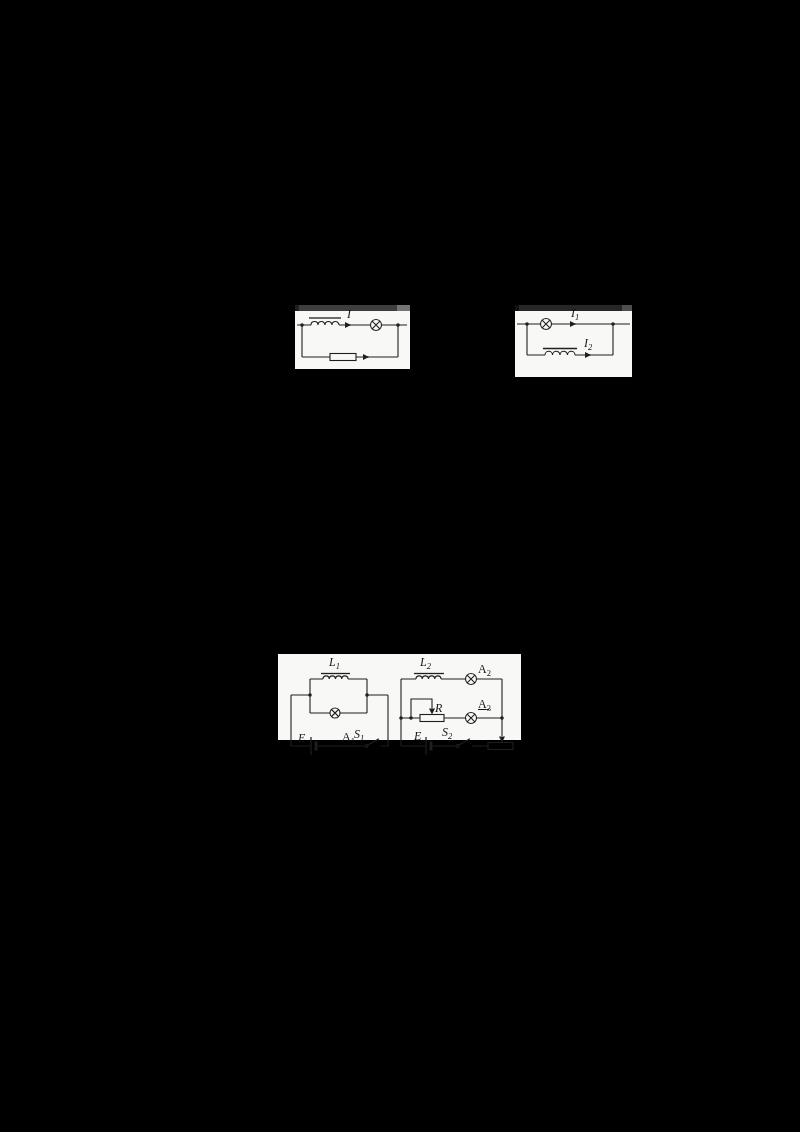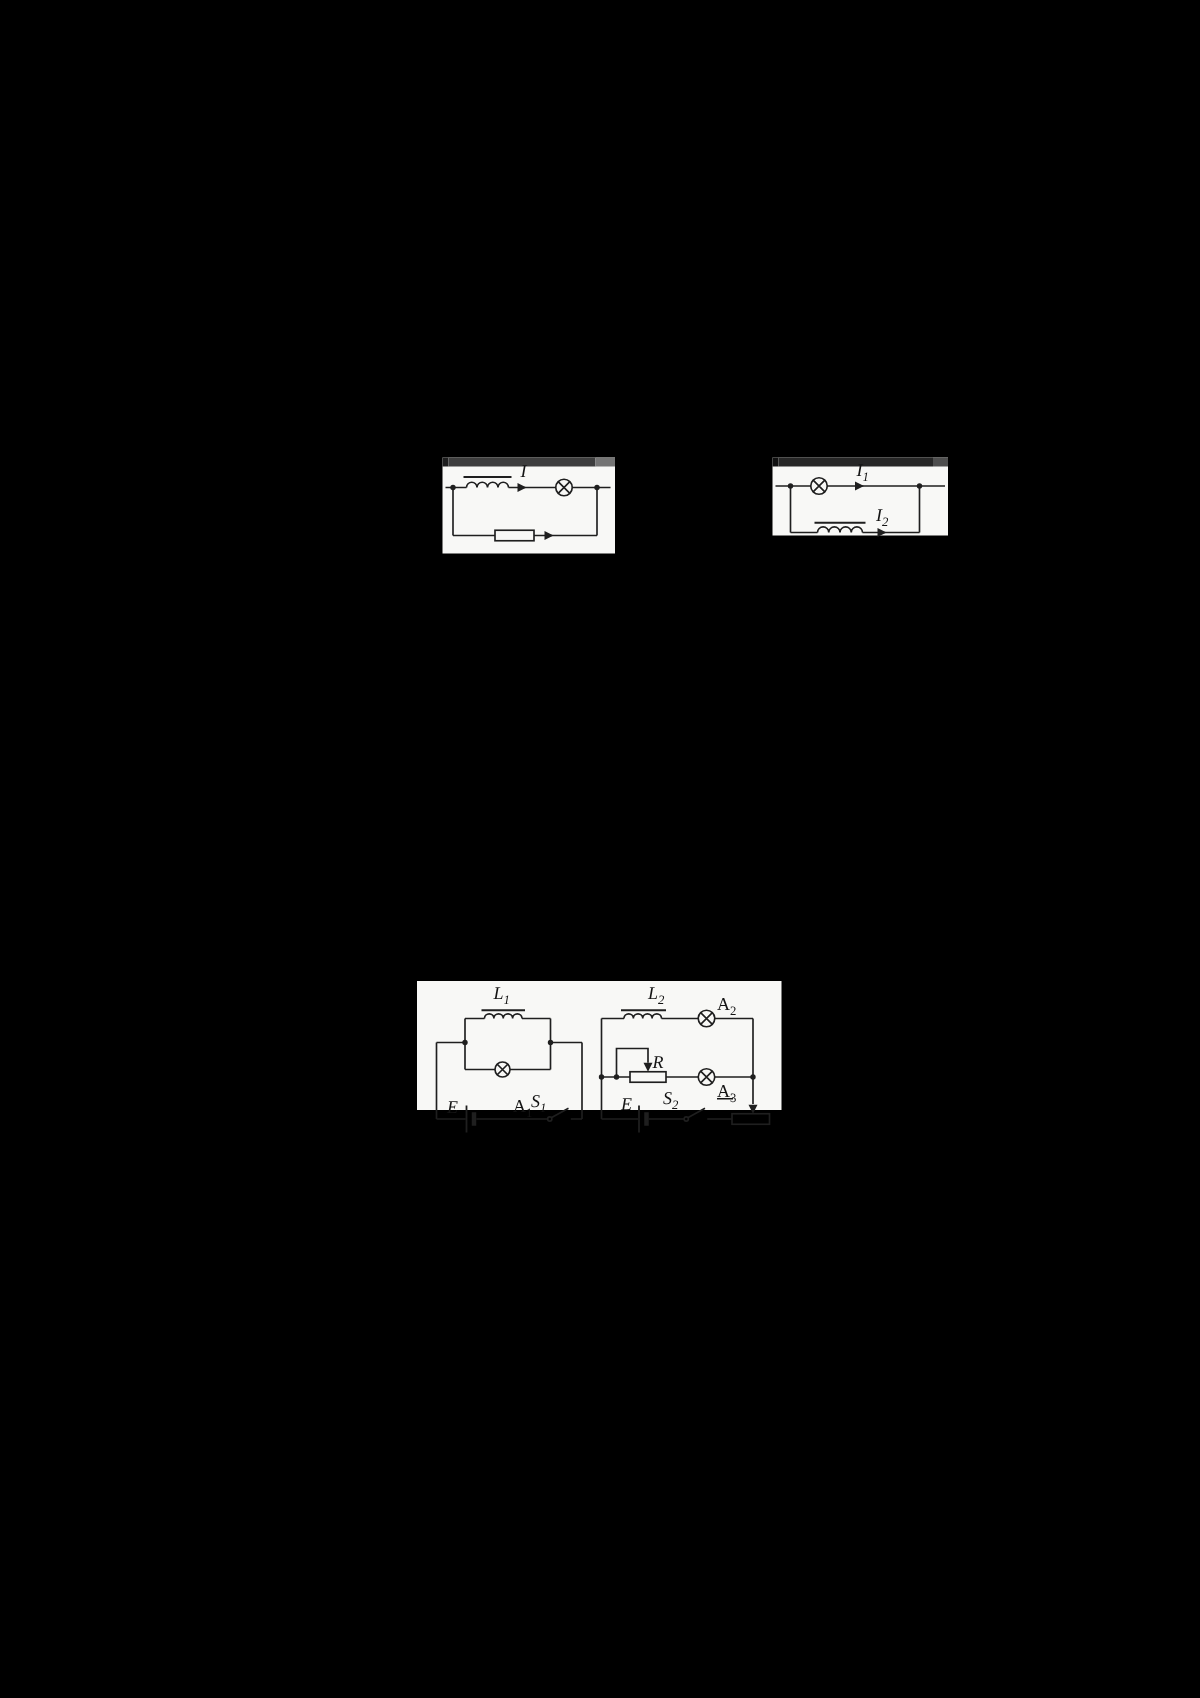--- a/index.html
+++ b/index.html
@@ -51,21 +51,21 @@
     <g fill="#1f1f1f" stroke="none">
       <circle cx="7" cy="20" r="1.8"></circle>
       <circle cx="103" cy="20" r="1.8"></circle>
       <polygon points="50,17 56,20 50,23"></polygon>
       <polygon points="68,49 74,52 68,55"></polygon>
     </g>
   </svg>
   <span class="lbl it" style="left:52px; top:3px;"><span>I</span><sub></sub></span>
 </section>
 
-<section class="card" style="left:515px; top:305px; width:117px; height:52px;">
+<section class="card" style="left:515px; top:305px; width:117px; height:72px;">
   <div class="strip">
     <span class="seg" style="width:4px; background:#101010;"></span>
     <span class="seg" style="flex:1; background:#272727;"></span>
     <span class="seg" style="width:10px; background:#4e4e4e;"></span>
   </div>
   <svg width="117" height="64" viewBox="0 0 117 64">
     <g stroke="#1f1f1f" stroke-width="1.1" fill="none">
       <path d="M2,19 H25.5 M36.5,19 H115"></path>
       <path d="M12,19 V50 M12,50 H30 M60,50 H98 M98,50 V19"></path>
       <g>
@@ -147,19 +147,19 @@
       <polygon points="151,54.5 157,54.5 154,60.5"></polygon>
       <polygon points="221,82.5 227,82.5 224,88.5"></polygon>
     </g>
   </svg>
 
   <span class="lbl it" style="left:51px; top:2px;"><span>L</span><sub>1</sub></span>
   <span class="lbl" style="left:64px; top:45px;margin-top:32px;"><span>A</span><sub>1</sub></span>
   <span class="lbl it" style="left:20px; top:78px;"><span>E</span><sub></sub></span>
   <span class="lbl it" style="left:76px; top:74px;font-family:Liberation Serif, serif;"><span>S</span><sub>1</sub></span>
 
-  <span class="lbl it" style="left:154px; top:2px;font-family:Liberation Serif, serif;"><span>L</span><sub>2</sub></span>
+  <span class="lbl it" style="left:142px; top:2px;font-family:Liberation Serif, serif;"><span>L</span><sub>2</sub></span>
   <span class="lbl" style="left:200px; top:9px;"><span>A</span><sub>2</sub></span>
   <span class="lbl it" style="left:157px; top:48px;"><span>R</span><sub></sub></span>
-  <span class="lbl" style="left:200px; top:67px;text-decoration:underline;"><span>A</span><sub>3</sub></span>
+  <span class="lbl" style="left:200px; top:44px;text-decoration:underline;"><span>A</span><sub>3</sub></span>
   <span class="lbl it" style="left:136px; top:76px;"><span>E</span><sub></sub></span>
   <span class="lbl it" style="left:164px; top:72px;font-family:Liberation Serif, serif;"><span>S</span><sub>2</sub></span>
 </section>
 
 </body></html>

